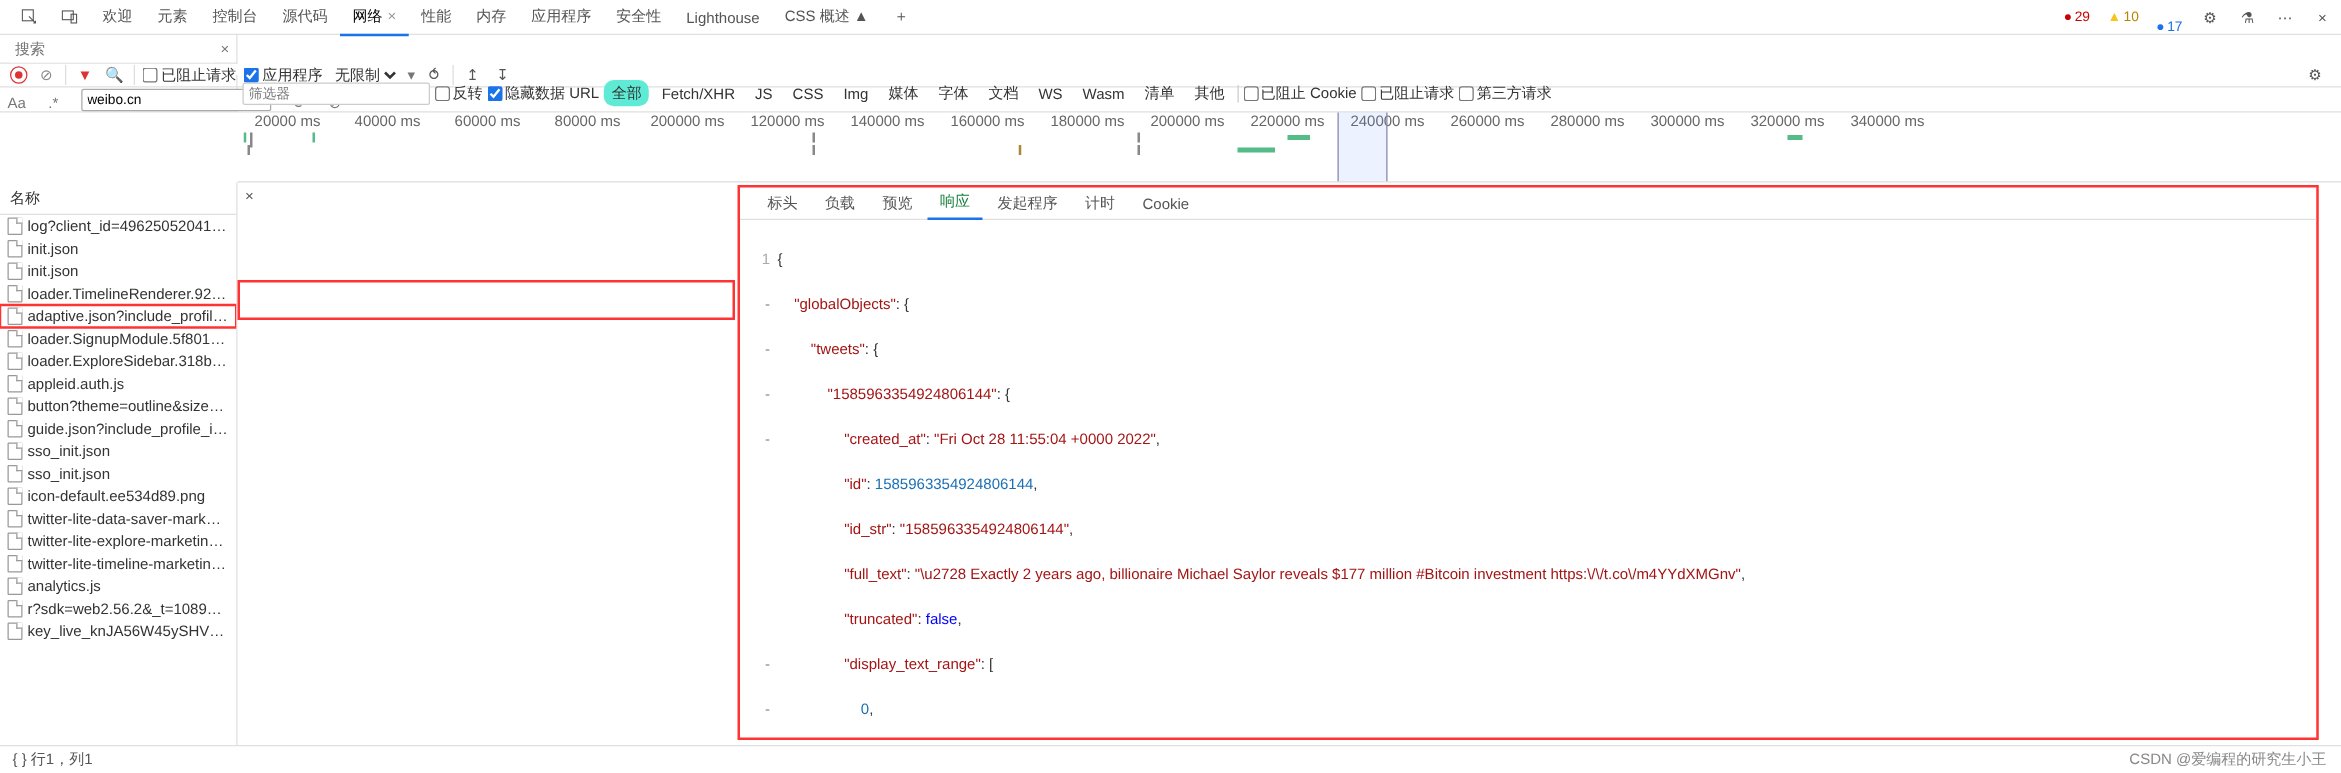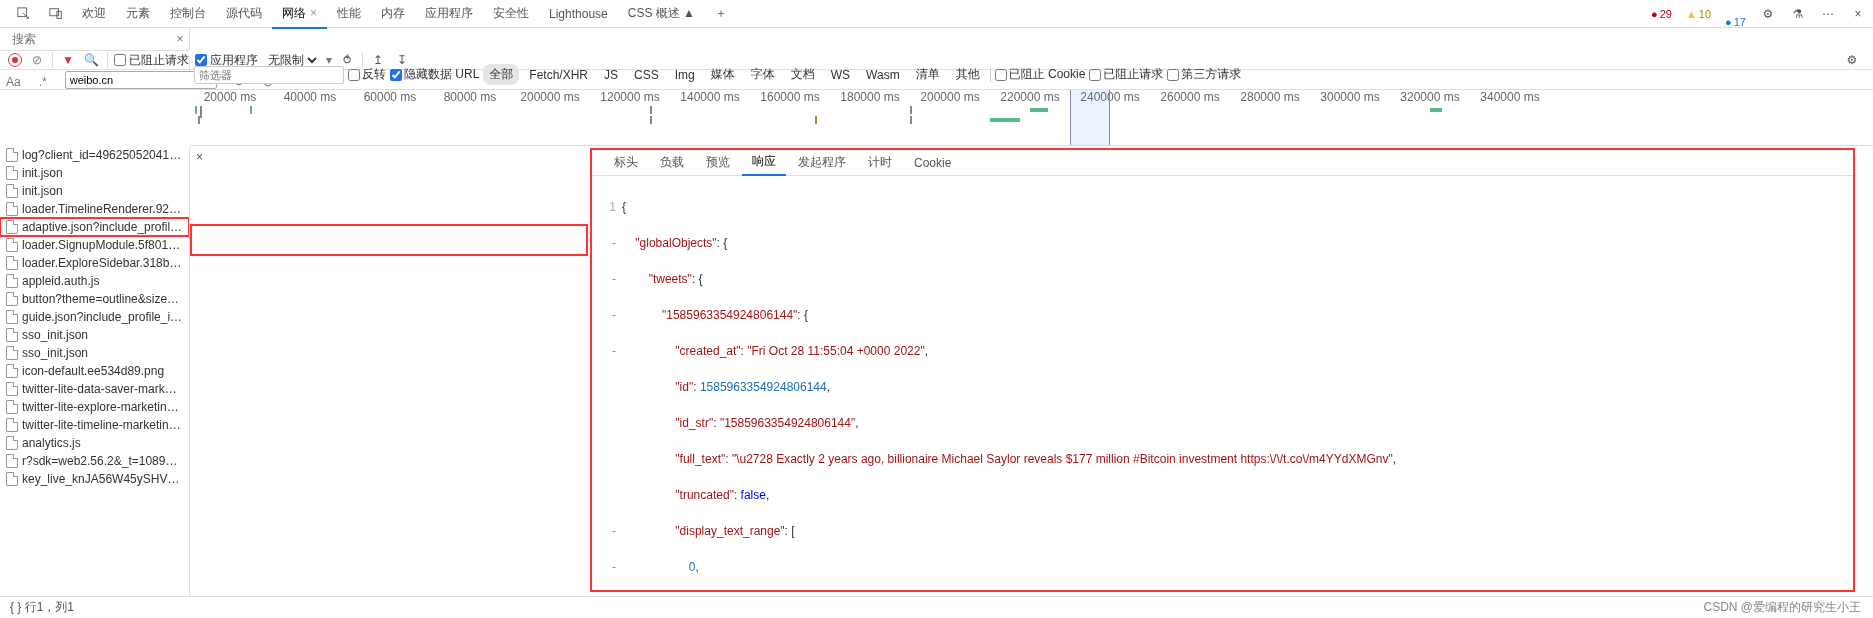--- a/index.html
+++ b/index.html
@@ -39,21 +39,21 @@
 
 
 .row3 { display: flex; height: 30px; }
 .row3-left { width: 190px; display: flex; align-items: flex-end; border-right: 1px solid #e0e0e0; border-bottom: 1px solid #e0e0e0; padding: 0 6px; gap: 18px; }
 .row3-left .ic { width: 18px; color: #777; }
 .row3-left input { flex: 1; border: 1px solid #aaa; border-radius: 2px; padding: 2px 4px; font-size: 11px; }
 .row3-right { flex: 1; display: flex; align-items: center; border-bottom: 1px solid #e0e0e0; padding-left: 4px; gap: 4px; }
 .row3-right input.filter { width: 150px; border: 1px solid #ccc; border-radius: 2px; padding: 2px 4px; font-size: 11px; }
 .row3-right label { display: flex; align-items: center; gap: 2px; color: #333; }
 .row3-right .pill { padding: 2px 6px; border-radius: 8px; color: #333; cursor: pointer; }
-.row3-right .pill.active { background: #e5e5e5; }
+.row3-right .pill.active { background: #5eead4; }
 
 
 .timeline { position: relative; height: 56px; border-bottom: 1px solid #ddd; margin-left: 190px; }
 .timeline .ticks { display: flex; height: 16px; font-size: 10px; color: #666; }
 .timeline .ticks span { width: 80px; text-align: center; }
 .timeline .lane { height: 10px; position: relative; }
 .timeline .mark { position: absolute; top: 0; width: 2px; height: 8px; }
 .timeline .overlay { position: absolute; top: 0; bottom: 0; background: rgba(100,150,255,0.12); border-left: 1px solid #88a; border-right: 1px solid #88a; }
 
 
@@ -68,21 +68,21 @@
 
 
 .mid-gap { width: 400px; position: relative; }
 .mid-gap .close-dt { position: absolute; top: 4px; left: 6px; color: #555; cursor: pointer; }
 .red-box1 { position: absolute; border: 2px solid #f33; pointer-events: none; }
 
 
 .details { flex: 1; border: 2px solid #f33; display: flex; flex-direction: column; margin-right: 18px; margin-top: 2px; margin-bottom: 4px; position: relative; }
 .details .dtabs { display: flex; border-bottom: 1px solid #e0e0e0; height: 26px; align-items: center; padding-left: 12px; gap: 2px; }
 .details .dtabs .dtab { padding: 4px 10px; color: #555; cursor: pointer; }
-.details .dtabs .dtab.active { color: #000000; border-bottom: 2px solid #1a73e8; }
+.details .dtabs .dtab.active { color: #15803d; border-bottom: 2px solid #1a73e8; }
 .details .json { flex: 1; overflow: auto; padding: 4px 8px; font-family: Consolas, monospace; font-size: 12px; line-height: 1.5; white-space: pre; }
 .details .json .ln { display: flex; }
 .details .json .gut { width: 22px; text-align: right; color: #aaa; padding-right: 6px; user-select: none; }
 .details .json .gut.fold { color: #888; }
 .details .json .code { flex: 1; }
 .k { color: #a31515; } 
 .s { color: #a31515; } 
 .n { color: #1a6fb5; } 
 .b { color: #0000ff; } 
 .p { color: #333; }
@@ -245,20 +245,21 @@
     <span class="mark" style="left:460px;background:#888"></span>
     <span class="mark" style="left:625px;background:#a83"></span>
     <span class="mark" style="left:720px;background:#888"></span>
     <span class="mark" style="left:800px;background:#5b8;width:30px;height:4px;top:2px"></span>
   </div>
   <div class="overlay" style="left:880px;width:40px"></div>
 </div>
 
 <div class="main">
   <div class="col-names">
+    <div class="hdr">名称</div>
     <div class="list" id="req-list">
         <div class="row">
           <span class="fi"></span>
           <span style="overflow: hidden; text-overflow: ellipsis;">log?client_id=49625052041-kgt0hghf445lmcmhijv46b71…VXFDzCezGiWZg8</span>
         </div>
         <div class="row">
           <span class="fi"></span>
           <span style="overflow: hidden; text-overflow: ellipsis;">init.json</span>
         </div>
         <div class="row">

